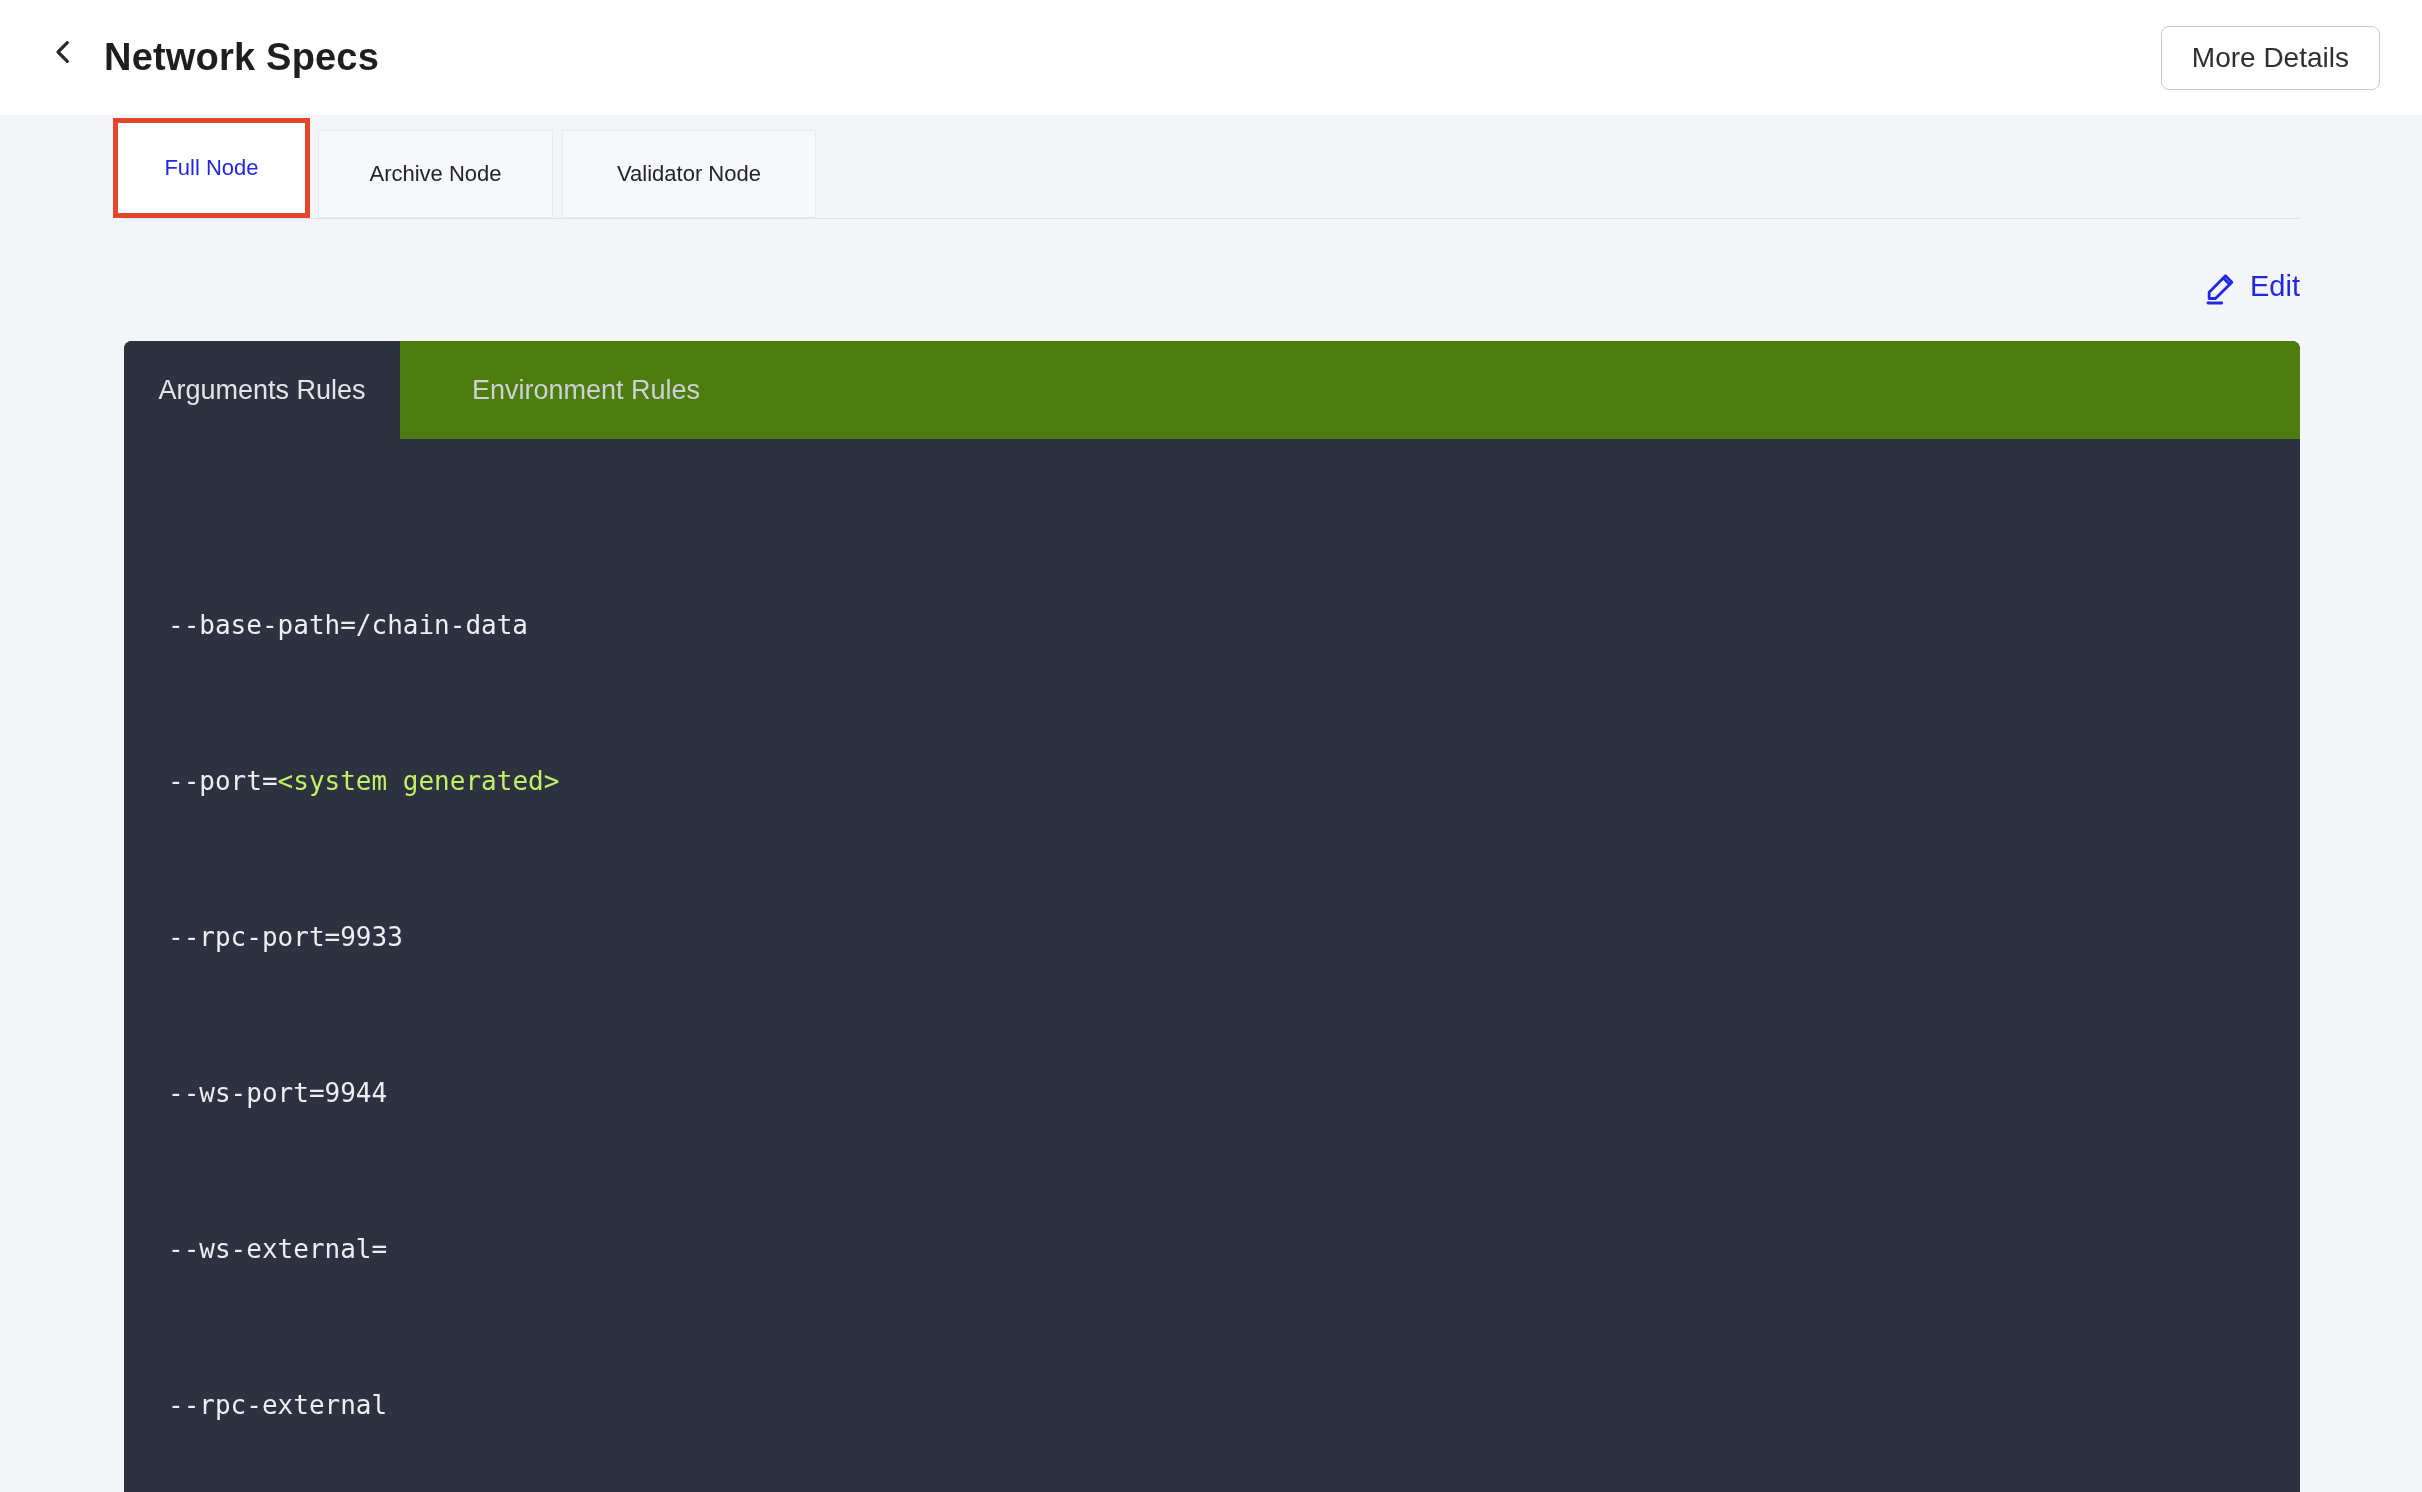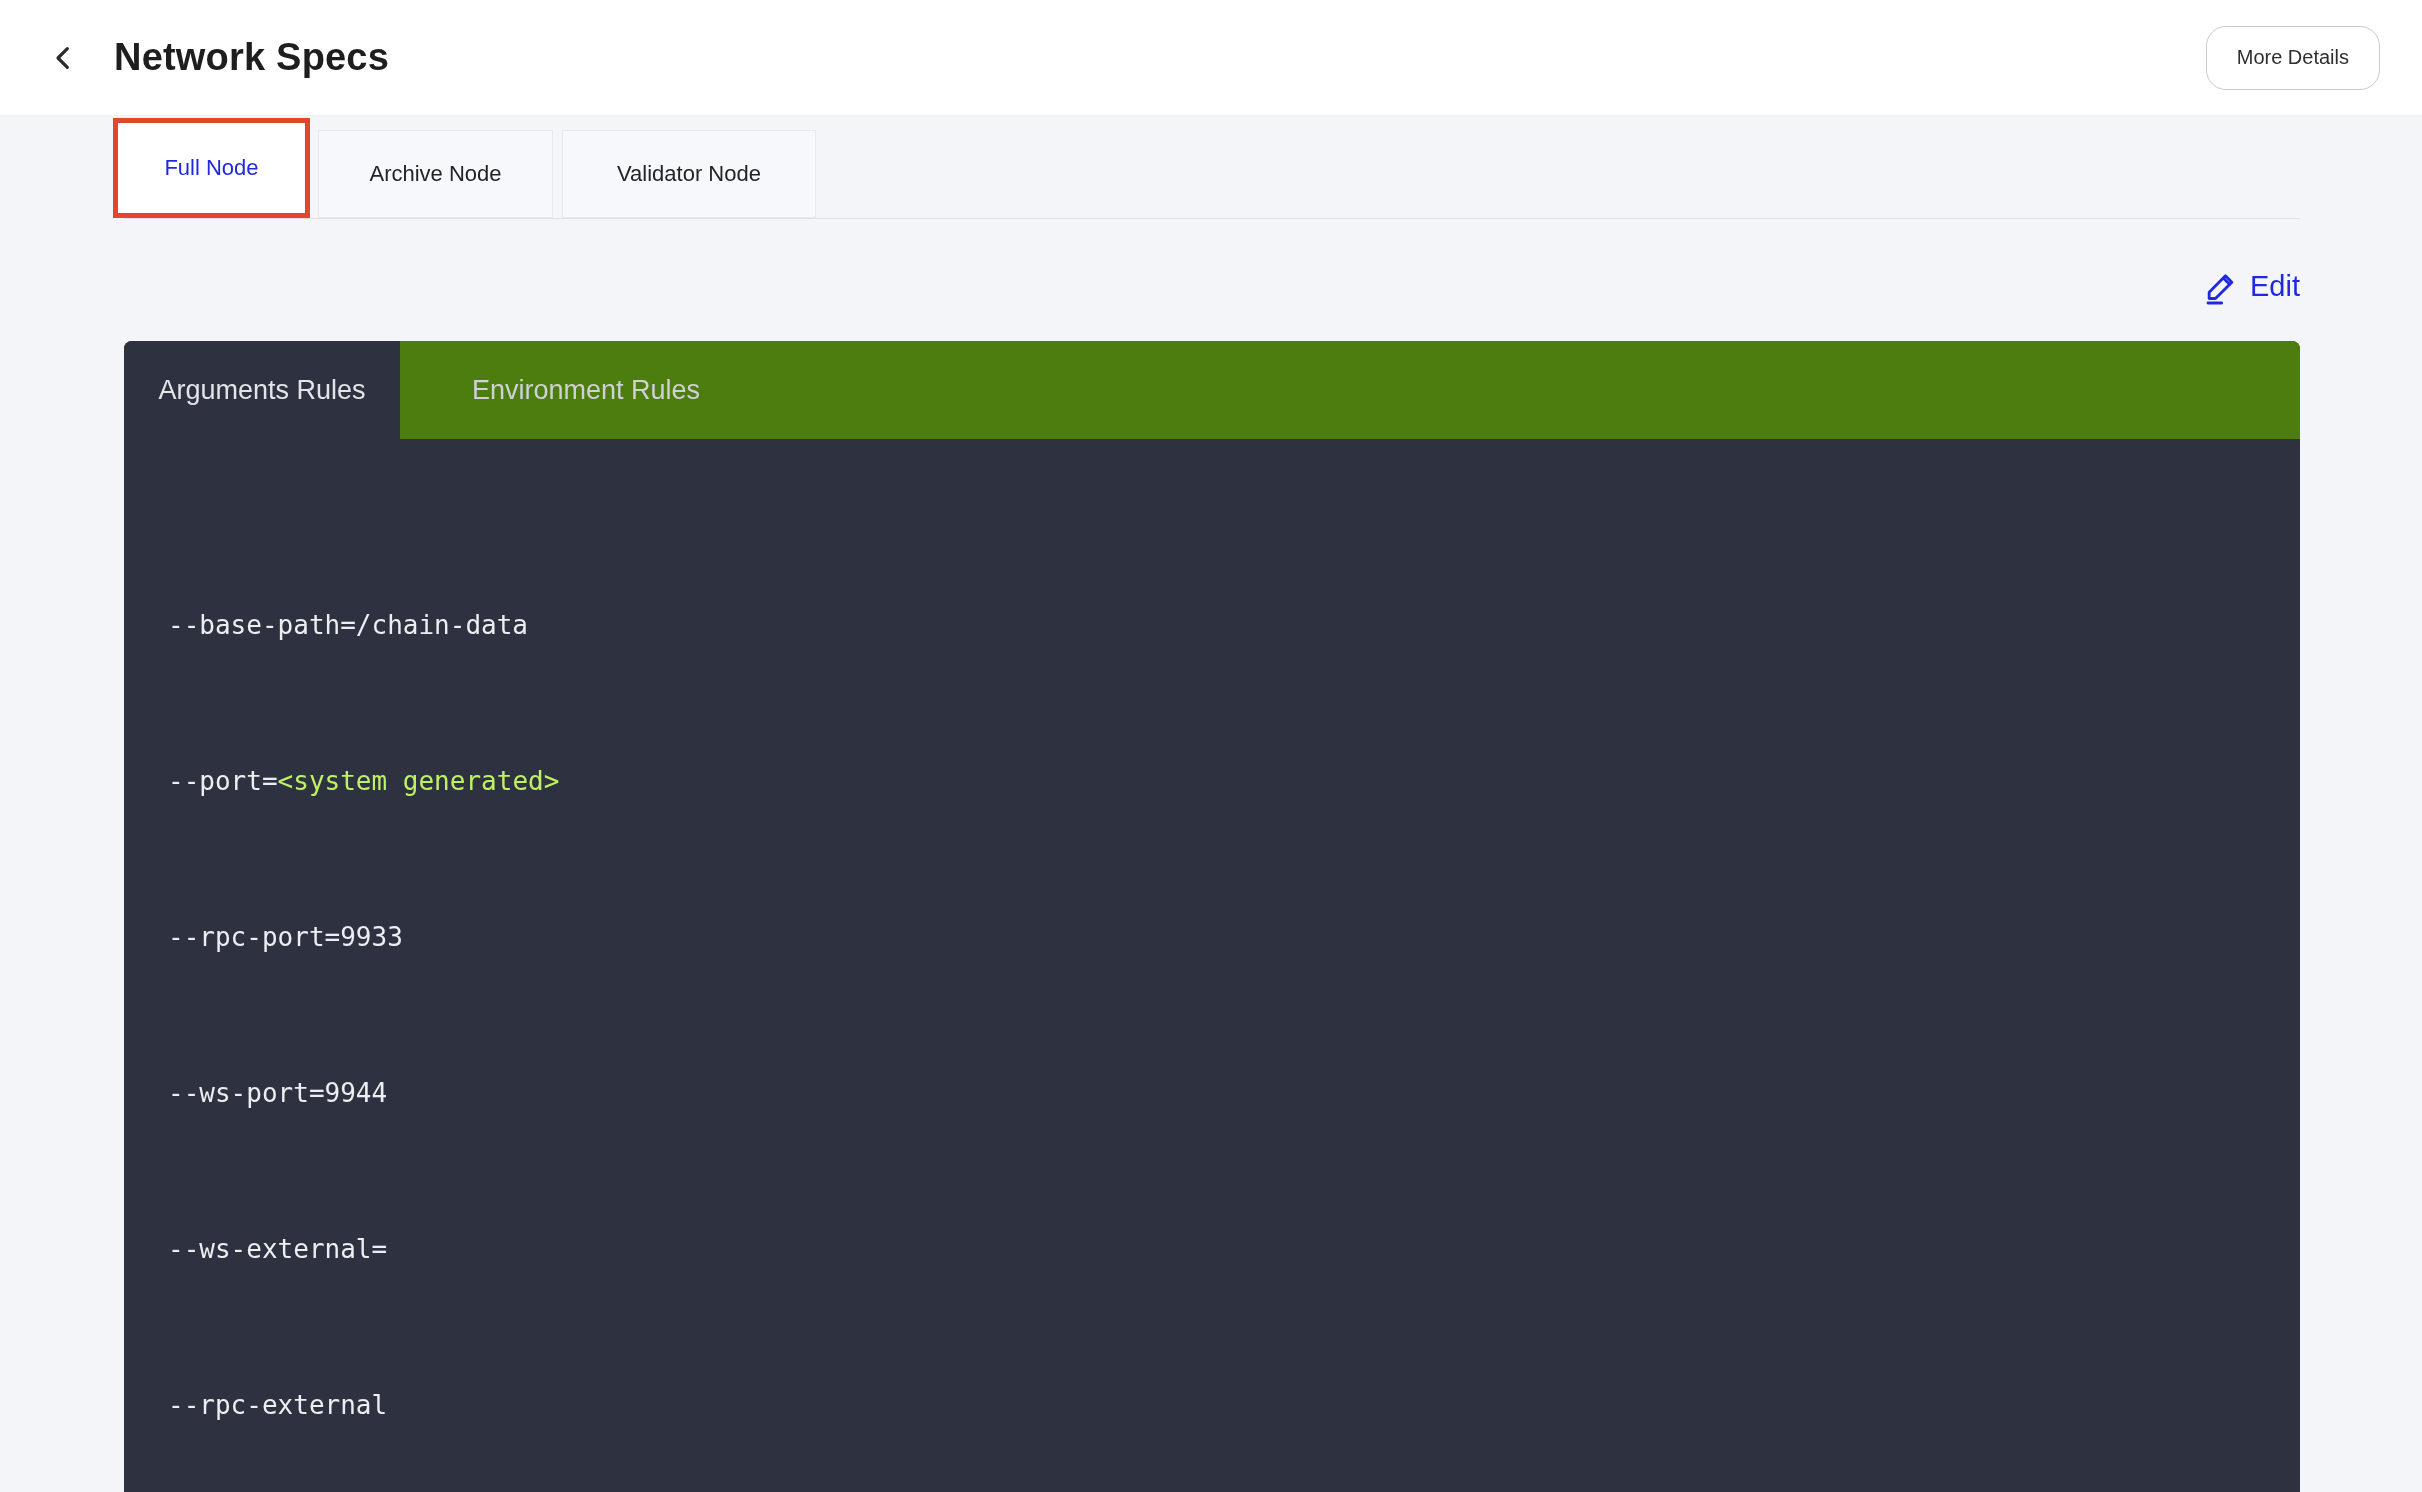--- a/index.html
+++ b/index.html
@@ -11,27 +11,27 @@
     overflow:hidden;
   }
 
   
   .header {
     height:116px; background:#ffffff;
     display:flex; align-items:center; justify-content:space-between;
     padding:0 42px 0 48px;
     border-bottom:1px solid #f0f1f4;
   }
-  .header-left { display:flex; align-items:center; gap:34px; }
+  .header-left { display:flex; align-items:flex-start; gap:24px; }
   .back-chevron { display:flex; align-items:center; cursor:pointer; }
   .page-title { font-size:38px; font-weight:700; color:#1e1e1e; letter-spacing:.2px; }
   .more-details-btn {
     height:64px; padding:0 30px; background:#fff;
-    border:1px solid #c9cacd; border-radius:20px;
-    font-size:20px; color:#2f2f2f; font-family:inherit;
+    border:1px solid #c9cacd; border-radius:8px;
+    font-size:28px; color:#2f2f2f; font-family:inherit;
     display:flex; align-items:center; cursor:pointer;
   }
 
   
   .content { width:2176px; margin:0 0 0 124px; }
 
   
   .tabs-row { display:flex; align-items:flex-end; margin-top:2px; height:100px; position:relative; }
   .tab-annotation {
     border:5px solid #e2472c;

